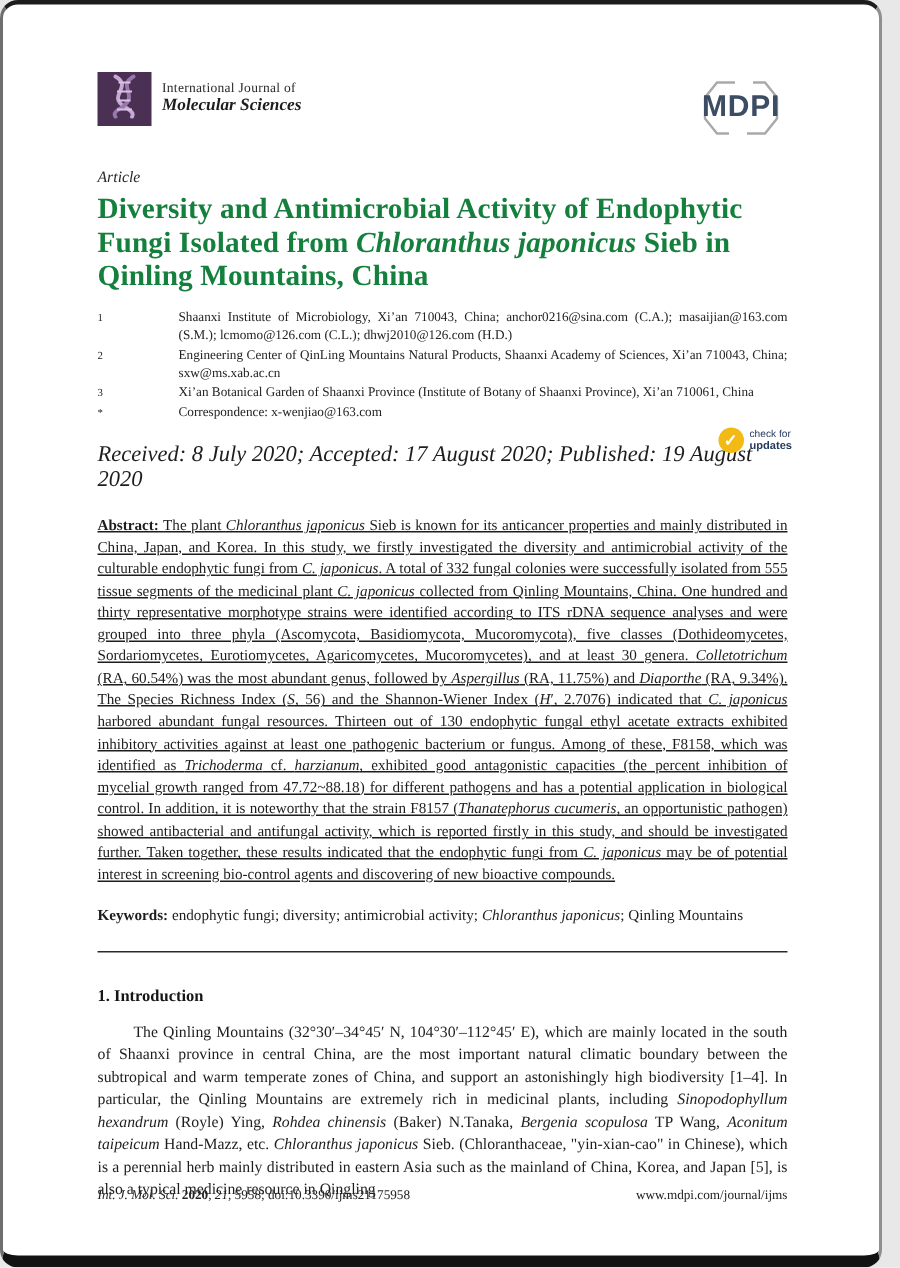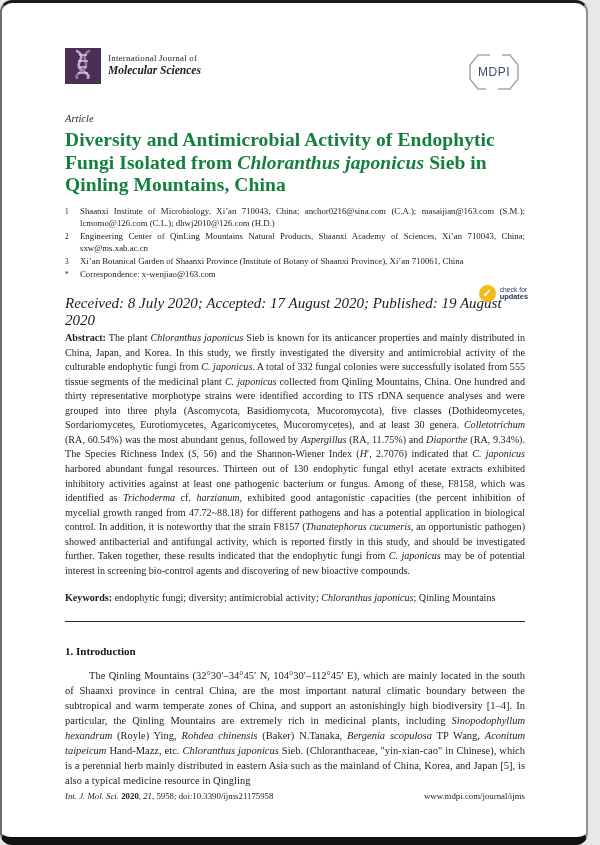--- a/index.html
+++ b/index.html
@@ -25,50 +25,50 @@
   .brand { display:flex; align-items:flex-start; }
   .logo-square { width:36px; height:36px; background:#4a3154; display:flex; align-items:center; justify-content:center; }
   .journal-name { margin-left:7px; padding-top:5px; }
   .journal-name .l1 { font-size:9px; color:#2a2a2c; letter-spacing:.2px; }
   .journal-name .l2 { font-size:11.5px; font-weight:bold; font-style:italic; color:#1d1d1f; margin-top:1px; }
   .mdpi { position:relative; margin-top:4px; margin-right:2px; }
   .mdpi svg { display:block; }
   .mdpi .word {
     position:absolute; top:50%; left:50%; transform:translate(-50%,-52%);
     font-family:"Liberation Sans", sans-serif;
-    font-weight:normal; font-size:12px; letter-spacing:.5px; color:#3c4c63;
+    font-weight:bold; font-size:20px; letter-spacing:.5px; color:#3c4c63;
   }
 
   
   .article-type { margin-top:21px; font-style:italic; font-size:10.5px; color:#2a2a2c; }
   h1.title { margin-top:5px; font-size:19.5px; line-height:22.5px; font-weight:bold; color:#15803d; letter-spacing:.1px; }
   .authors { margin-top:15px; font-size:10.8px; font-weight:bold; color:#1d1d1f; }
   .authors sup { font-size:68%; }
 
   
   .affils { margin-top:8px; }
   .affil-row { display:flex; font-size:8.8px; line-height:12.6px; color:#232325; }
   .affil-row .marker { width:15px; flex:0 0 15px; font-size:7.2px; padding-top:1px; text-align:left; }
-  .affil-row .atext { flex:1; text-align:justify; }
+  .affil-row .atext { flex:1; text-align:justify;margin-left:39px; }
 
   
   .dates-row { position:relative; margin-top:13px; }
   .dates { font-size:15px; color:#1d1d1f;font-style:italic; }
   .badge { position:absolute; right:-3px; top:-10px; display:flex; align-items:center; cursor:pointer; }
   .badge .circle {
     width:17px; height:17px; border-radius:50%; background:#f3ba16;
     display:flex; align-items:center; justify-content:center;
     color:#ffffff; font-family:"Liberation Sans", sans-serif; font-weight:bold; font-size:11px;
   }
   .badge .btxt { margin-left:4px; font-family:"Liberation Sans", sans-serif; color:#23395d; }
   .badge .btxt .b1 { font-size:6.8px; line-height:7.5px; }
   .badge .btxt .b2 { font-size:7.4px; line-height:8px; font-weight:bold; }
 
   
-  .abstract { margin-top:2px; font-size:10.1px; line-height:14.55px; text-align:justify; color:#1d1d1f; }
+  .abstract { margin-top:15px; font-size:10.1px; line-height:14.55px; text-align:justify; color:#1d1d1f;text-decoration:underline; }
   .abstract .lead, .keywords .lead { font-weight:bold; }
   .keywords { margin-top:13px; font-size:10.1px; line-height:14.55px; text-align:justify; }
   .rule { margin-top:15px; border:none; border-top:1.2px solid #2a2a2a; }
 
   
   .sec-head { margin-top:23px; font-size:11px; font-weight:bold; color:#161618; }
   .para { margin-top:11px; font-size:10.5px; line-height:15px; text-align:justify; text-indent:24px; color:#1d1d1f; }
 
   
   .footer {

